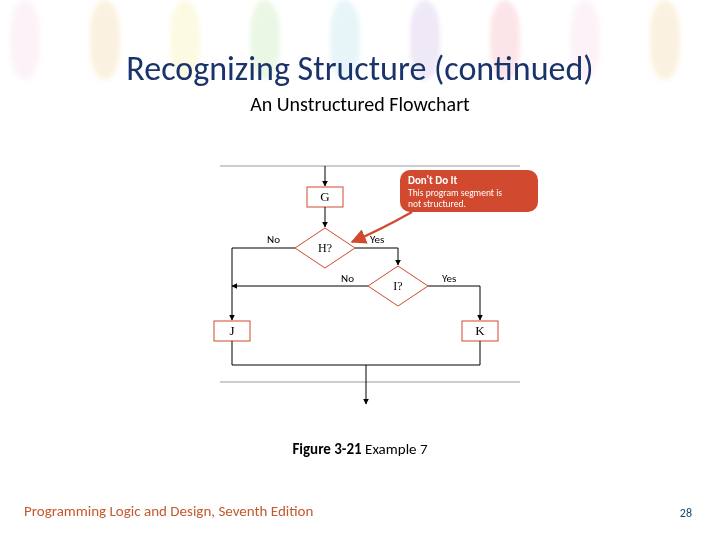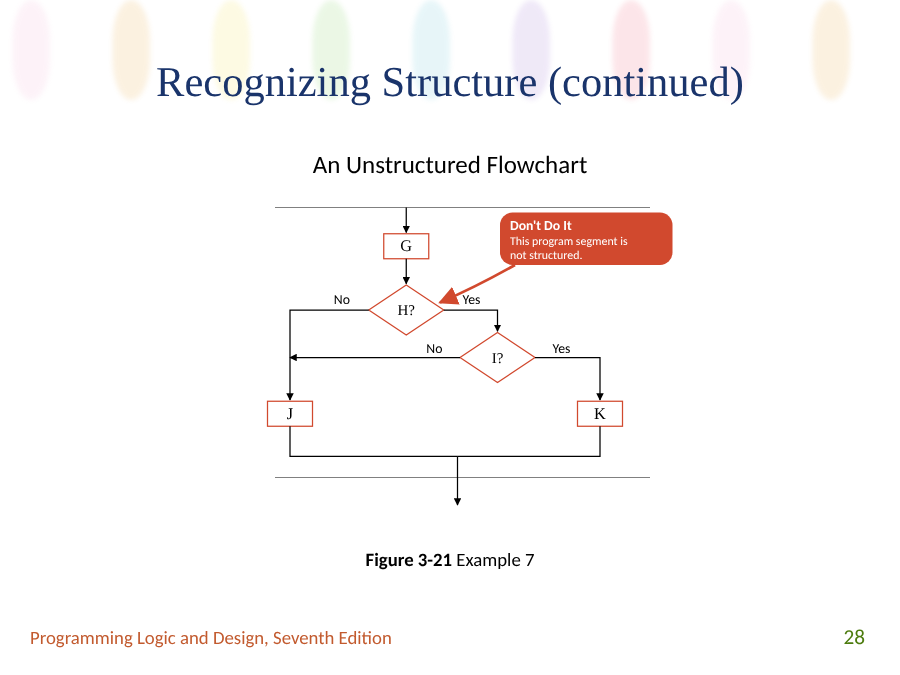--- a/index.html
+++ b/index.html
@@ -14,25 +14,24 @@
   }
   .title {
     position: absolute;
     top: 48px;
     left: 0;
     width: 720px;
     text-align: center;
     font-size: 34px;
     color: #1a346b;
     font-weight: 400;
-    font-family: Liberation Serif, serif;
   }
   .subtitle {
     position: absolute;
-    top: 120px;
+    top: 92px;
     left: 0;
     width: 720px;
     text-align: center;
     font-size: 20px;
     color: #000;
   }
   .figure-area {
     position: absolute;
     top: 160px;
     left: 160px;
@@ -57,22 +56,22 @@
     position: absolute;
     bottom: 20px;
     left: 24px;
     font-size: 15px;
     color: #c25a2e;
   }
   .footer-right {
     position: absolute;
     bottom: 20px;
     right: 28px;
-    font-size: 17px;
-    color: #4d7c0f;
+    font-size: 12px;
+    color: #0c4a6e;
   }
   .bg-blurs {
     position: absolute;
     top: 0; left: 0; width: 720px; height: 100px;
     pointer-events: none;
     opacity: 0.15;
   }
   .blob { position: absolute; width: 30px; height: 80px; border-radius: 50% / 40%; filter: blur(2px); }
 </style>
 </head>

